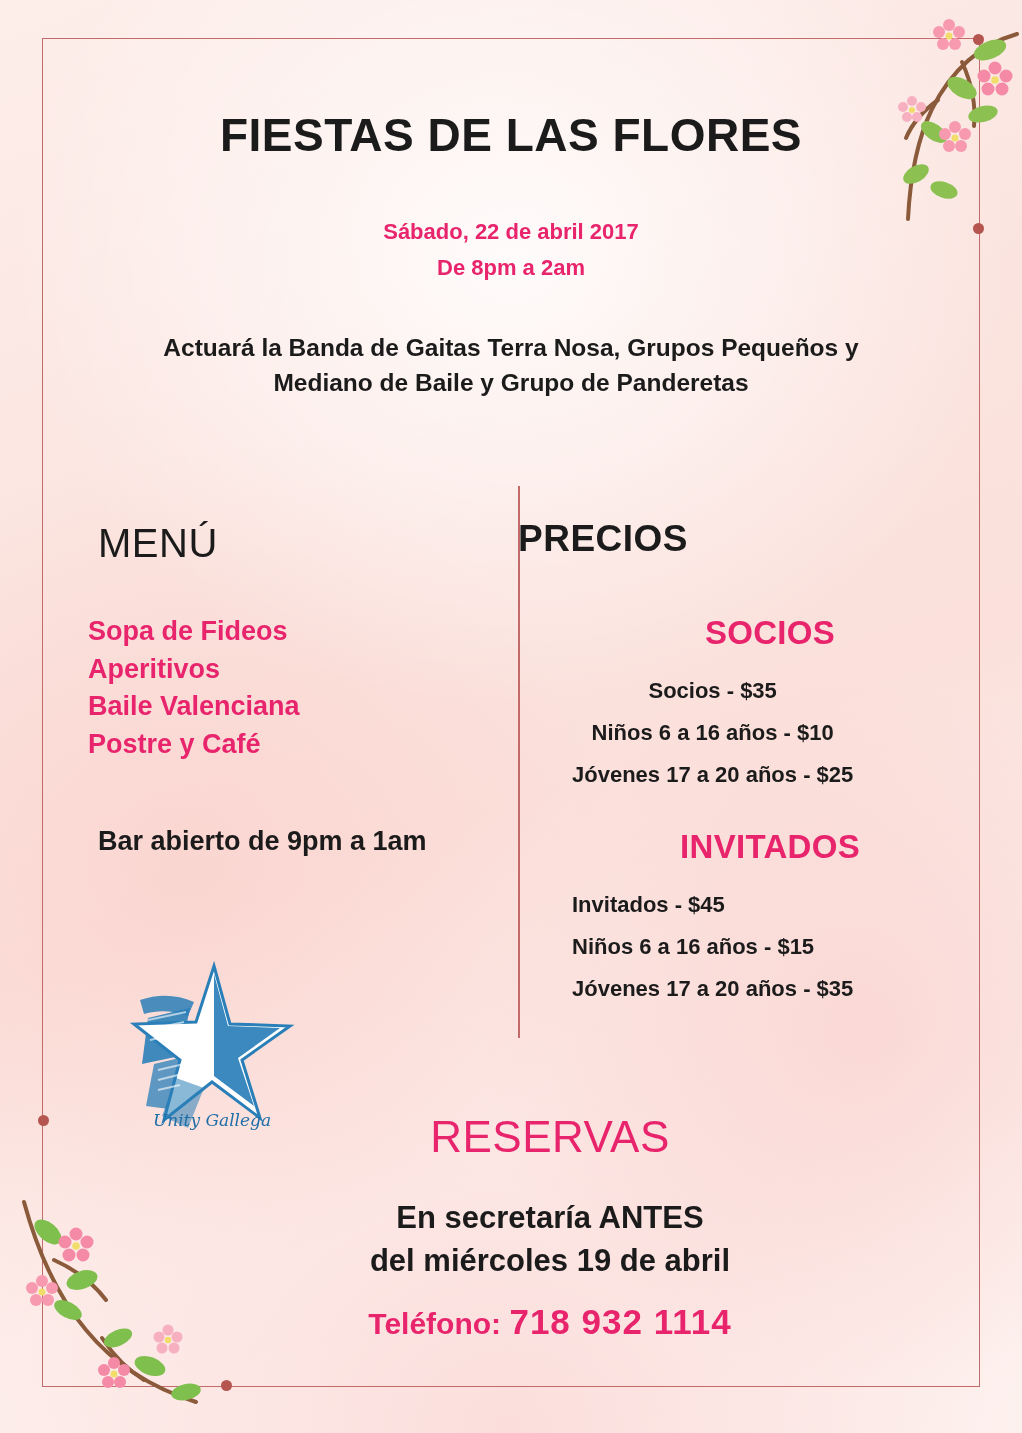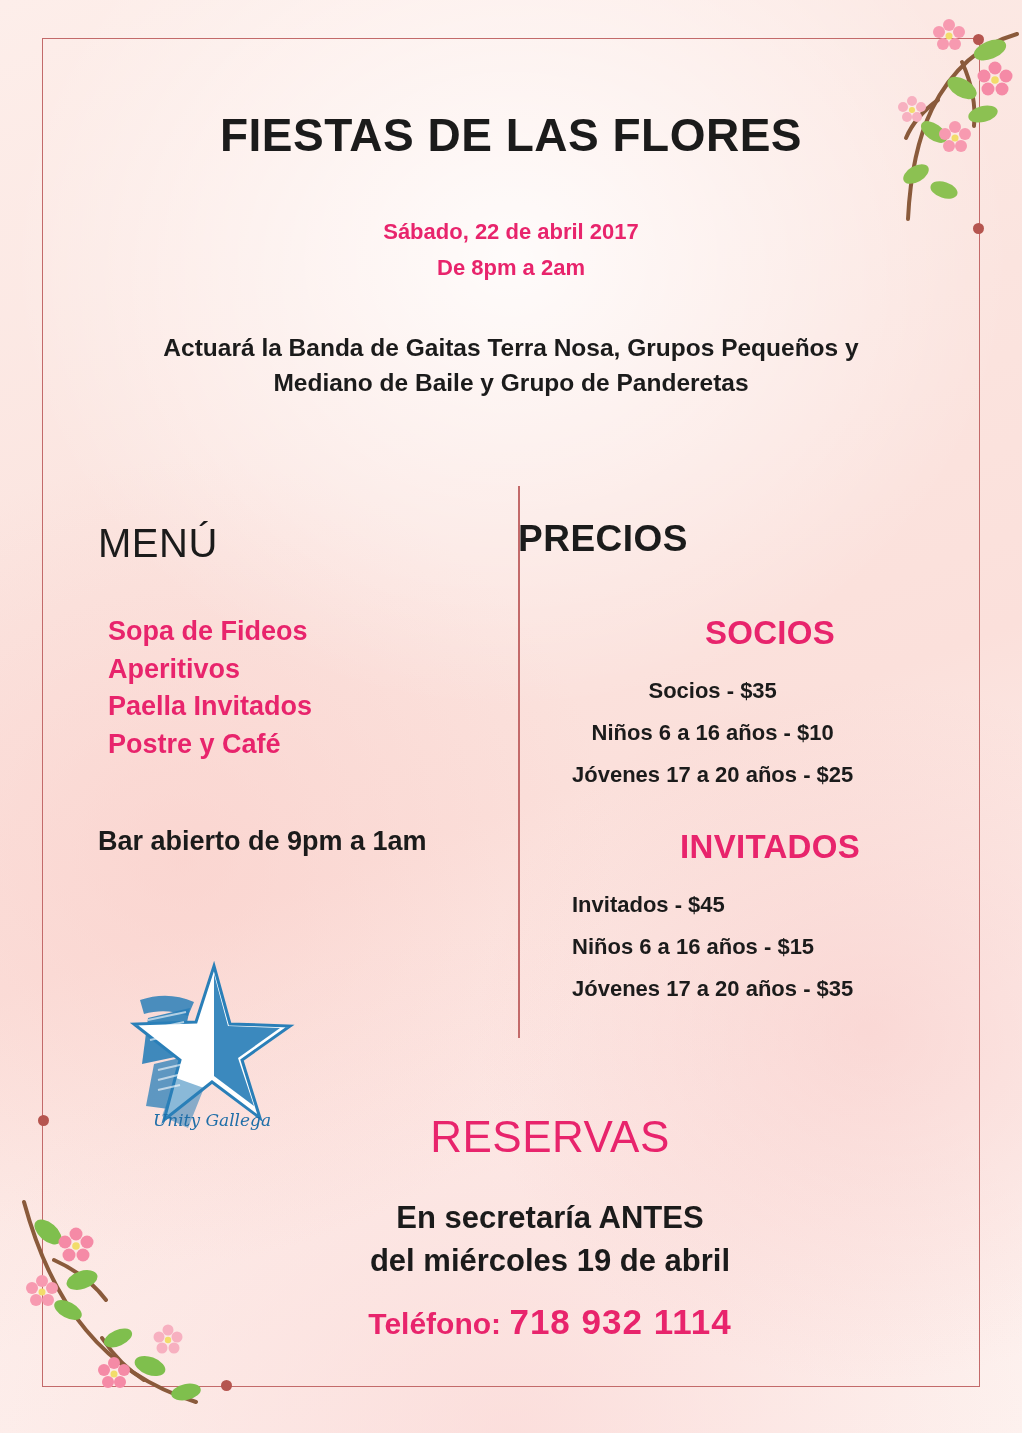--- a/index.html
+++ b/index.html
@@ -99,21 +99,21 @@
     position: absolute;
     left: 98px;
     top: 521px;
     font-size: 40px;
     font-weight: normal;
     color: #1b1b1b;
     letter-spacing: 0.5px;
   }
   .menu-list {
     position: absolute;
-    left: 108px;
+    left: 88px;
     top: 613px;
     font-size: 27px;
     font-weight: bold;
     color: #e8246c;
     line-height: 37.5px;
   }
   .menu-extra {
     position: absolute;
     left: 98px;
     top: 822px;
@@ -344,21 +344,21 @@
   </div>
 
   <div class="intro">Actuará la Banda de Gaitas Terra Nosa, Grupos Pequeños y Mediano de Baile y Grupo de Panderetas</div>
 
   <div class="v-divider"></div>
 
   <div class="menu-heading">MENÚ</div>
   <div class="menu-list">
     <div>Sopa de Fideos</div>
     <div>Aperitivos</div>
-    <div>Paella Invitados</div>
+    <div>Baile Valenciana</div>
     <div>Postre y Café</div>
   </div>
   <div class="menu-extra">
     <div>Bar abierto de 9pm a 1am</div>
   </div>
 
   <div class="precios-heading">PRECIOS</div>
 
   <div class="price-group-title socios-title">SOCIOS</div>
   <div class="price-lines socios-lines">

